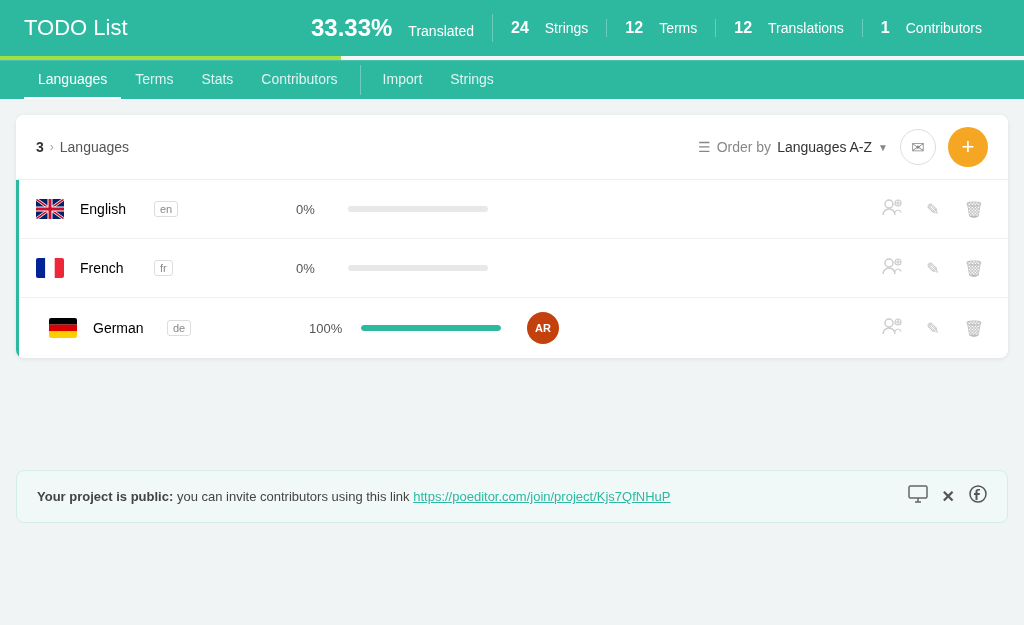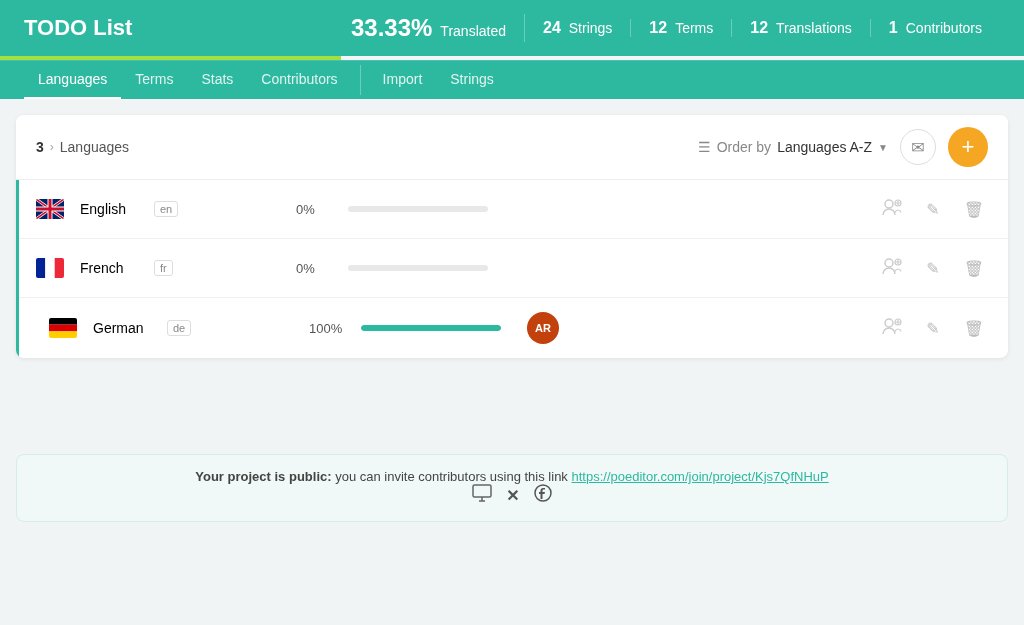--- a/index.html
+++ b/index.html
@@ -10,32 +10,32 @@
       background: #2db8a0;
       color: white;
       padding: 0 24px;
       height: 56px;
       display: flex;
       align-items: center;
       justify-content: space-between;
     }
     .header-title {
       font-size: 22px;
-      font-weight: 700;
+      font-weight: 400;
       color: white;
     }
     .header-stats {
       display: flex;
       align-items: center;
       gap: 0;
     }
     .stat-item {
       display: flex;
       align-items: baseline;
-      gap: 8px;
+      gap: 16px;
       padding: 0 18px;
       border-right: 1px solid rgba(255,255,255,0.3);
       color: white;
       font-size: 14px;
     }
     .stat-item:last-child { border-right: none; }
     .stat-number {
       font-size: 16px;
       font-weight: 700;
       color: white;
@@ -253,28 +253,27 @@
       bottom: 0;
       width: 3px;
       background: #2db8a0;
     }
 
     
     .footer-bar {
       background: #f0f9f7;
       border: 1px solid #d4ede9;
       border-radius: 8px;
-      margin: 0 16px 16px;
+      margin: 16px 16px 16px;
       padding: 14px 20px;
       display: flex;
       align-items: center;
       justify-content: space-between;
       font-size: 13px;
       color: #444;
-      flex-direction: column;
     }
     .footer-bar a {
       color: #2db8a0;
       text-decoration: underline;
     }
     .social-icons {
       display: flex;
       align-items: center;
       gap: 14px;
       color: #666;

